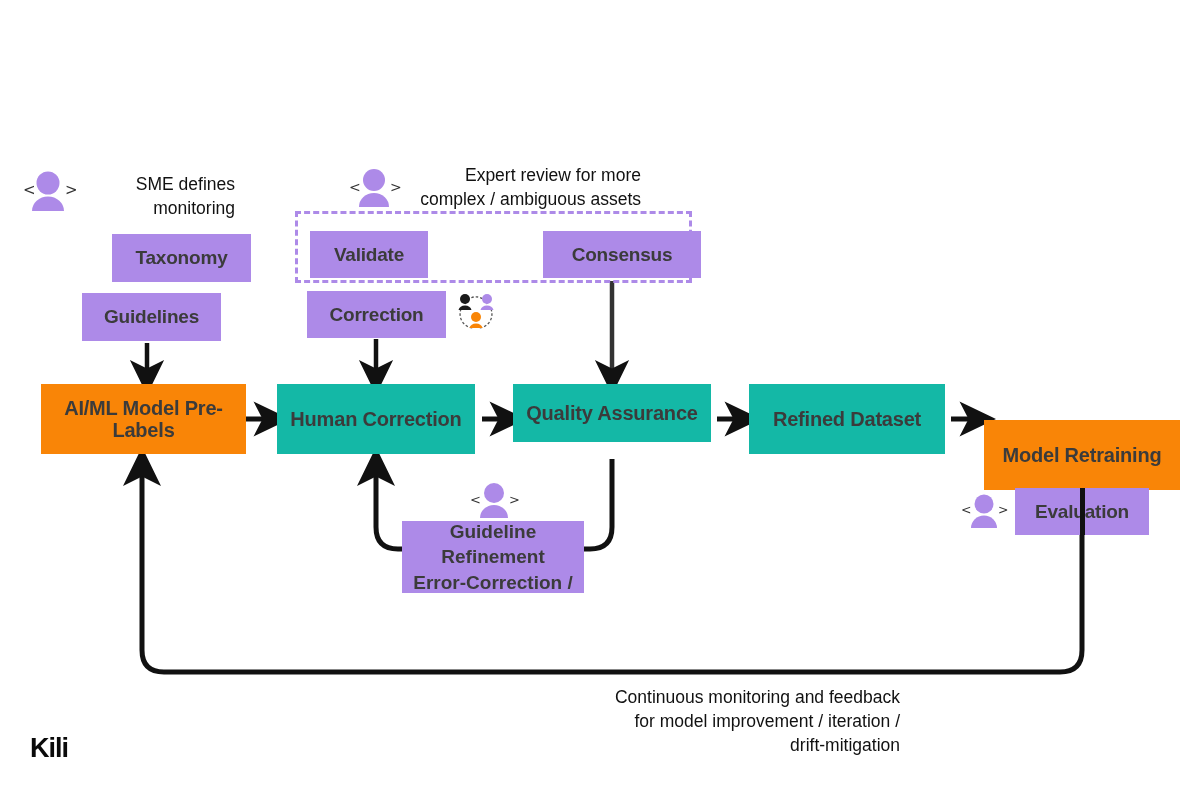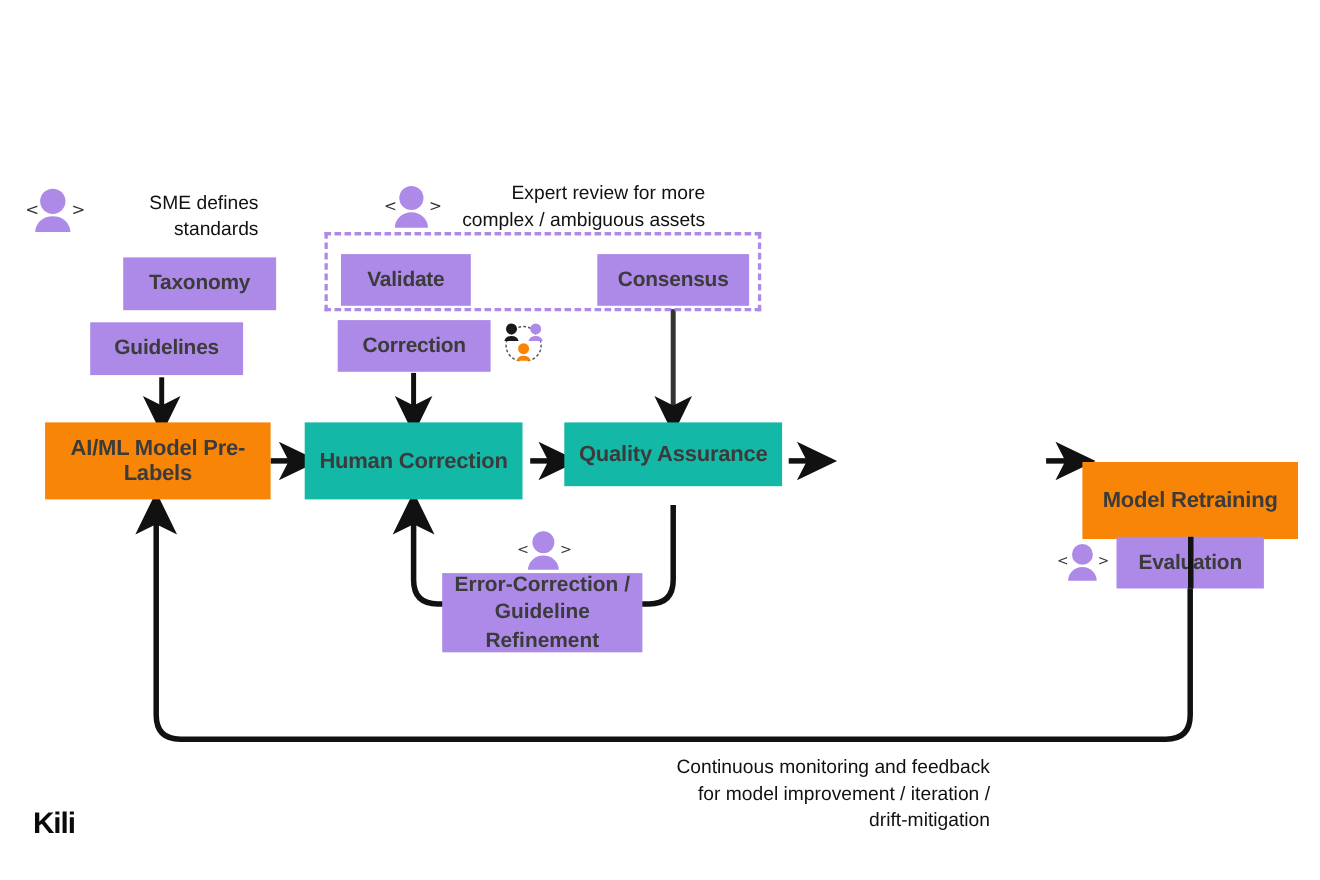--- a/index.html
+++ b/index.html
@@ -82,21 +82,21 @@
     <svg viewBox="0 0 60 48" width="60" height="48">
       <circle cx="30" cy="17" r="11.5" fill="#ad8ae8"></circle>
       <path d="M14,45 a16,14.5 0 0 1 32,0 z" fill="#ad8ae8"></path>
       <text x="5" y="29" font-size="15" fill="#333333" font-family="DejaVu Sans, sans-serif">&lt;</text>
       <text x="47" y="29" font-size="15" fill="#333333" font-family="DejaVu Sans, sans-serif">&gt;</text>
     </svg>
   </div>
 
   <div class="caption" style="left:70px;top:172px;width:165px;">
     <span>SME defines</span><br>
-    <span>standards</span>
+    <span>monitoring</span>
   </div>
 
   <div class="node purple small-node" style="left:82px;top:234px;width:139px;height:48px;margin-left:30px;">Taxonomy</div>
 
   <div class="node purple small-node" style="left:82px;top:293px;width:139px;height:48px;">Guidelines</div>
 
   <div class="hitl-icon" style="left:346px;top:164px;width:56px;height:46px;">
     <svg viewBox="0 0 56 46" width="56" height="46">
       <circle cx="28" cy="16" r="11" fill="#ad8ae8"></circle>
       <path d="M13,43 a15,14 0 0 1 30,0 z" fill="#ad8ae8"></path>
@@ -107,21 +107,21 @@
 
   <div class="caption" style="left:396px;top:163px;width:245px;">
     <span>Expert review for more</span><br>
     <span>complex / ambiguous assets</span>
   </div>
 
   <div class="dashbox" style="left:295px;top:211px;width:397px;height:72px;"></div>
 
   <div class="node purple small-node" style="left:310px;top:231px;width:118px;height:47px;">Validate</div>
 
-  <div class="node purple small-node" style="left:543px;top:231px;width:138px;height:47px;">Consensus</div>
+  <div class="node purple small-node" style="left:543px;top:231px;width:158px;height:47px;">Consensus</div>
 
   <div class="node purple small-node" style="left:307px;top:291px;width:139px;height:47px;text-align:right;">Correction</div>
 
   <div class="group-icon" style="left:452px;top:290px;width:48px;height:46px;">
     <svg viewBox="0 0 48 46" width="48" height="46">
       <path d="M13,14 a12,12 0 0 1 22,0" fill="none" stroke="#555555" stroke-width="1.3" stroke-dasharray="2.5,2"></path>
       <path d="M9,19 a14,14 0 0 0 12,19" fill="none" stroke="#555555" stroke-width="1.3" stroke-dasharray="2.5,2"></path>
       <path d="M39,19 a14,14 0 0 1 -12,19" fill="none" stroke="#555555" stroke-width="1.3" stroke-dasharray="2.5,2"></path>
       <circle cx="13" cy="9" r="5" fill="#1a1a1a"></circle>
       <path d="M6.5,20 a6.7,6 0 0 1 13,0 z" fill="#1a1a1a"></path>
@@ -131,35 +131,36 @@
       <path d="M17.5,38 a6.7,6 0 0 1 13,0 z" fill="#f98507"></path>
     </svg>
   </div>
 
   <div class="node orange pipe-node" style="left:41px;top:384px;width:205px;height:70px;">AI/ML Model Pre-Labels</div>
 
   <div class="node green pipe-node" style="left:277px;top:384px;width:198px;height:70px;">Human Correction</div>
 
   <div class="node green pipe-node" style="left:513px;top:384px;width:198px;height:58px;">Quality Assurance</div>
 
+  <div class="node green pipe-node" style="left:749px;top:384px;width:196px;height:70px;">Refined Dataset</div>
 
   <div class="node orange pipe-node" style="left:984px;top:384px;width:196px;height:70px;margin-top:36px;">Model Retraining</div>
 
   <div class="hitl-icon" style="left:468px;top:478px;width:52px;height:42px;">
     <svg viewBox="0 0 52 42" width="52" height="42">
       <circle cx="26" cy="15" r="10" fill="#ad8ae8"></circle>
       <path d="M12,40 a14,13 0 0 1 28,0 z" fill="#ad8ae8"></path>
       <text x="2" y="26" font-size="13" fill="#333333" font-family="DejaVu Sans, sans-serif">&lt;</text>
       <text x="41" y="26" font-size="13" fill="#333333" font-family="DejaVu Sans, sans-serif">&gt;</text>
     </svg>
   </div>
 
   <div class="node purple two-line" style="left:402px;top:521px;width:182px;height:72px;flex-direction:column;">
+    <span>Guideline Refinement</span>
     <span>Error-Correction /</span>
-    <span>Guideline Refinement</span>
   </div>
 
   <div class="hitl-icon" style="left:960px;top:490px;width:48px;height:40px;">
     <svg viewBox="0 0 48 40" width="48" height="40">
       <circle cx="24" cy="14" r="9.5" fill="#ad8ae8"></circle>
       <path d="M11,38 a13,12.5 0 0 1 26,0 z" fill="#ad8ae8"></path>
       <text x="1" y="24" font-size="12.5" fill="#333333" font-family="DejaVu Sans, sans-serif">&lt;</text>
       <text x="38" y="24" font-size="12.5" fill="#333333" font-family="DejaVu Sans, sans-serif">&gt;</text>
     </svg>
   </div>

